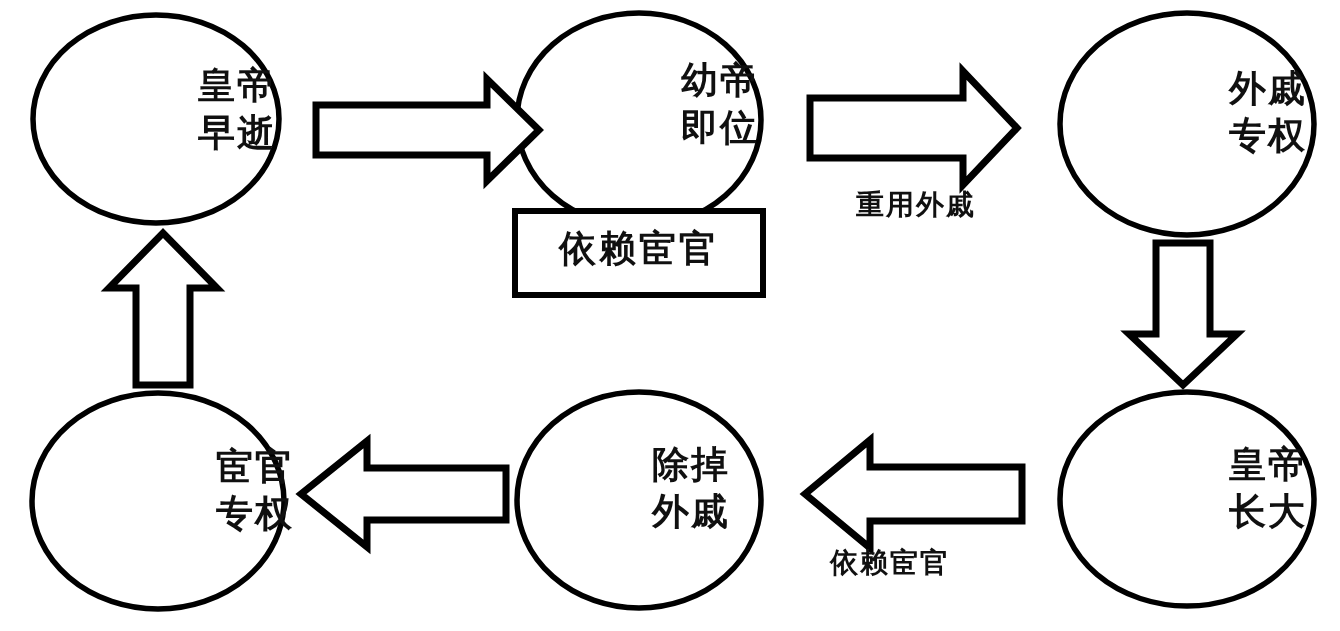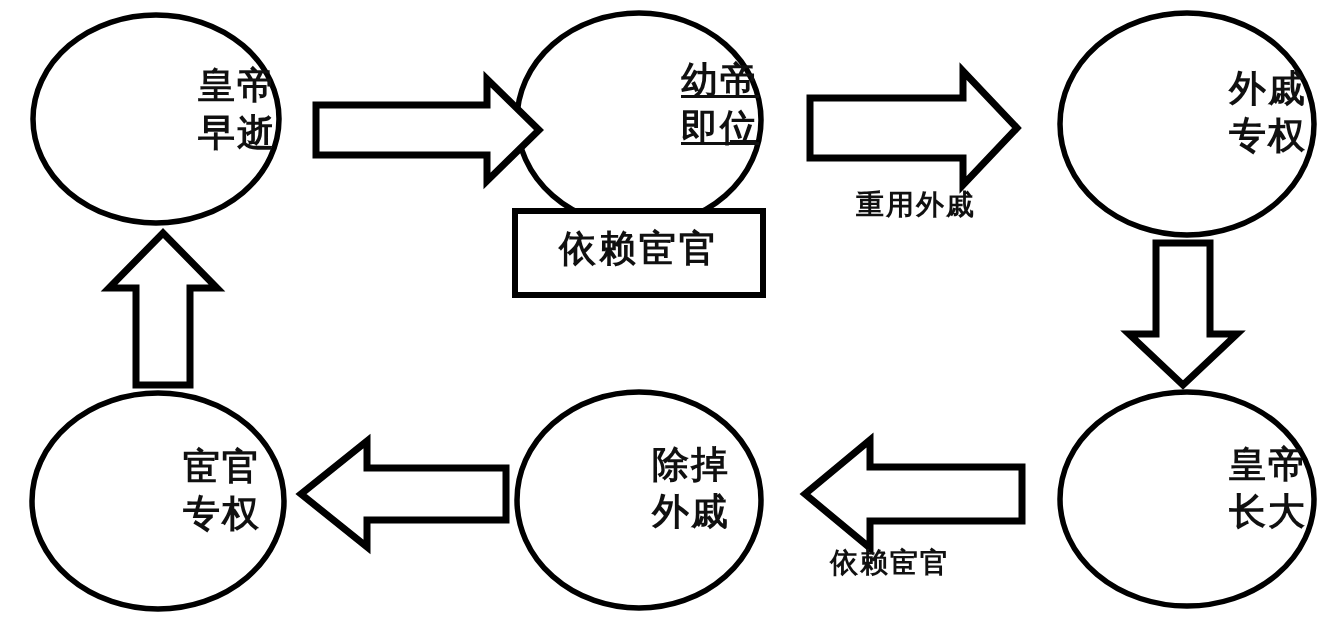--- a/index.html
+++ b/index.html
@@ -101,34 +101,34 @@
     <polygon class="block-arrow" points="1022,467 870,467 870,440 805,494 870,548 870,521 1022,521"></polygon>
 
     <polygon class="block-arrow" points="506,468 367,468 367,441 301,494 367,547 367,520 506,520"></polygon>
 
     <polygon class="block-arrow" points="136,385 190,385 190,288 217,288 163,233 109,288 136,288"></polygon>
   </svg>
 
   <div class="node-label" style="left:36px; top:62px; width:240px;">皇帝
 早逝</div>
 
-  <div class="node-label" style="left:519px; top:57px; width:240px;text-decoration:underline;">幼帝
+  <div class="node-label" style="left:519px; top:57px; width:240px;">幼帝
 即位</div>
 
   <div class="box-label" style="left:515px; top:229px; width:248px;">依赖宦官</div>
 
   <div class="node-label" style="left:1067px; top:65px; width:240px;">外戚
 专权</div>
 
   <div class="node-label" style="left:1067px; top:441px; width:240px;">皇帝
 长大</div>
 
   <div class="node-label" style="left:490px; top:441px; width:240px;">除掉
 外戚</div>
 
-  <div class="node-label" style="left:21px; top:443px; width:240px;">宦官
+  <div class="node-label" style="left:54px; top:443px; width:240px;">宦官
 专权</div>
 
   <div class="edge-label" style="left:806px; top:190px; width:220px;">重用外戚</div>
 
   <div class="edge-label" style="left:780px; top:548px; width:220px;">依赖宦官</div>
 
 </div>
 
 </body></html>

